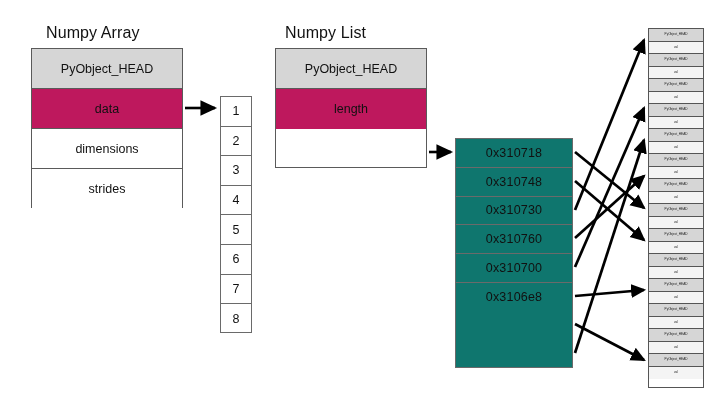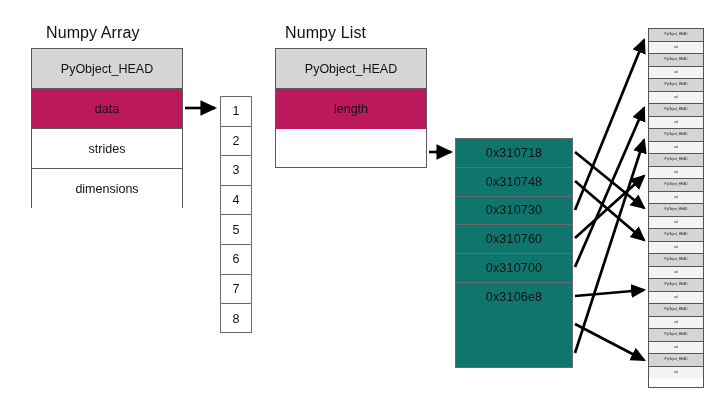--- a/index.html
+++ b/index.html
@@ -145,22 +145,22 @@
 
 <div id="canvas">
 
   <div class="dia-title" id="title-numpy">Numpy Array</div>
 
   <div class="dia-title" id="title-list">Numpy List</div>
 
   <div class="struct" id="struct-numpy">
     <div class="row head">PyObject_HEAD</div>
     <div class="row light">data</div>
+    <div class="row plain">dimensions</div>
     <div class="row plain">strides</div>
-    <div class="row plain">dimensions</div>
   </div>
 
   <div class="struct" id="struct-list">
     <div class="row head">PyObject_HEAD</div>
     <div class="row light">length</div>
   </div>
 
   <div id="numpy-values">
     <div class="cell">1</div>
     <div class="cell">2</div>

